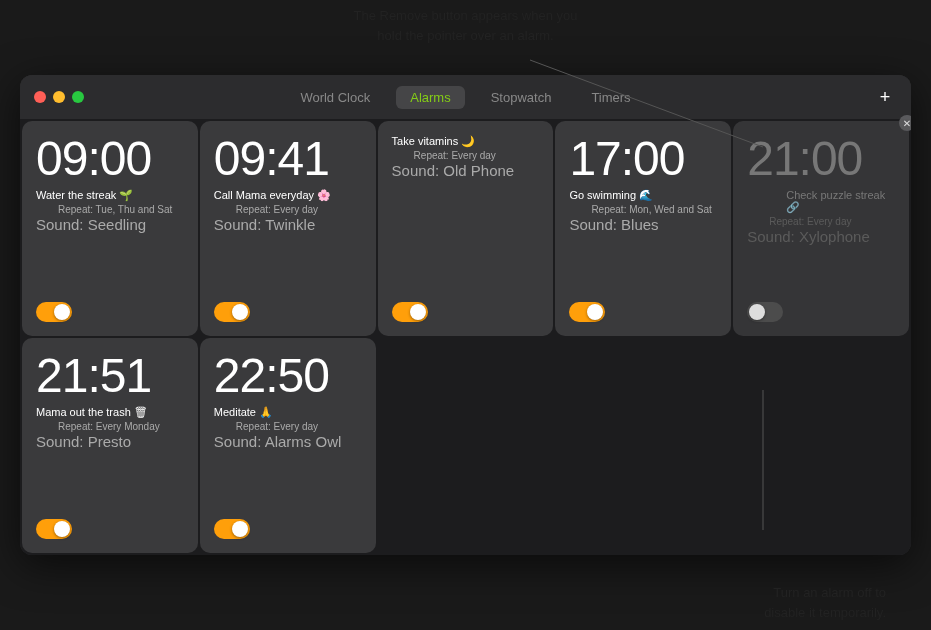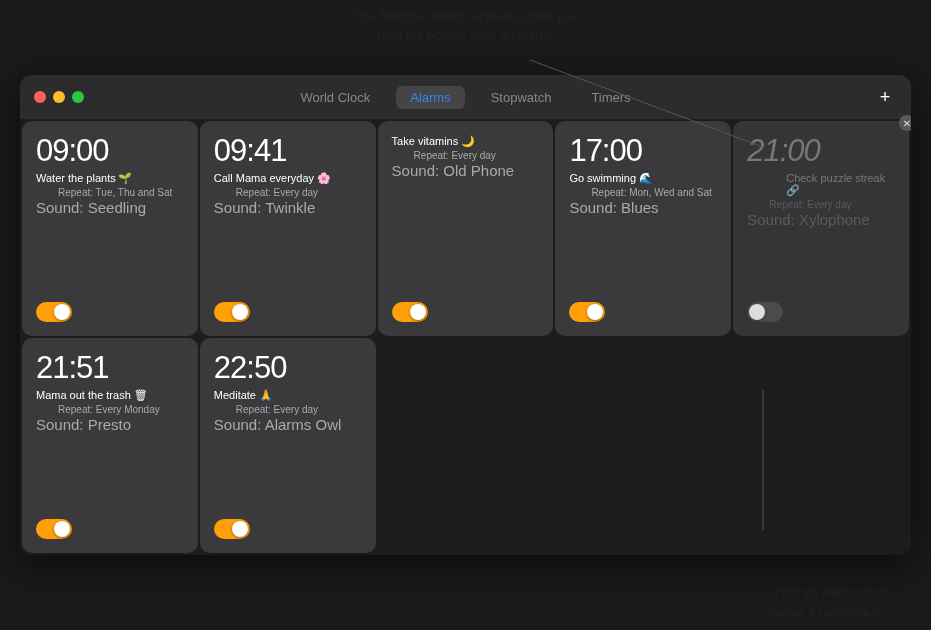--- a/index.html
+++ b/index.html
@@ -62,21 +62,21 @@
 
     .tab {
       padding: 4px 14px;
       color: #888;
       font-size: 13px;
       cursor: pointer;
       border-radius: 6px;
     }
 
     .tab.active {
-      color: #3b82f6;
+      color: #84cc16;
       background: rgba(255,255,255,0.12);
       font-weight: 500;
     }
 
     .add-button {
       position: absolute;
       right: 14px;
       top: 50%;
       transform: translateY(-50%);
       color: #fff;
@@ -108,31 +108,30 @@
       justify-content: space-between;
       position: relative;
       cursor: pointer;
     }
 
     .alarm-card.disabled {
       opacity: 0.85;
     }
 
     .alarm-time {
-      font-size: 31px;
+      font-size: 48px;
       font-weight: 300;
       color: #fff;
       letter-spacing: -1px;
       line-height: 1;
       margin-bottom: 6px;
     }
 
     .alarm-card.disabled .alarm-time {
       color: #888;
-      font-style: italic;
     }
 
     .alarm-label {
       font-size: 11px;
       color: #fff;
       font-weight: 500;
       margin-bottom: 2px;
     }
 
     .alarm-card.disabled .alarm-label {
@@ -260,21 +259,21 @@
       <div class="tab">Timers</div>
     </div>
     <div class="add-button">+</div>
   </div>
 
   <div class="alarms-grid">
 
     <div class="alarm-card">
       <div>
         <div class="alarm-time">09:00</div>
-        <div class="alarm-label">Water the plants 🌱</div>
+        <div class="alarm-label">Water the streak 🌱</div>
         <div class="alarm-repeat">Repeat: Tue, Thu and Sat</div>
         <div class="alarm-sound">Sound: Seedling</div>
       </div>
       <div class="toggle on">
         <div class="toggle-knob"></div>
       </div>
     </div>
 
     <div class="alarm-card">
       <div>

